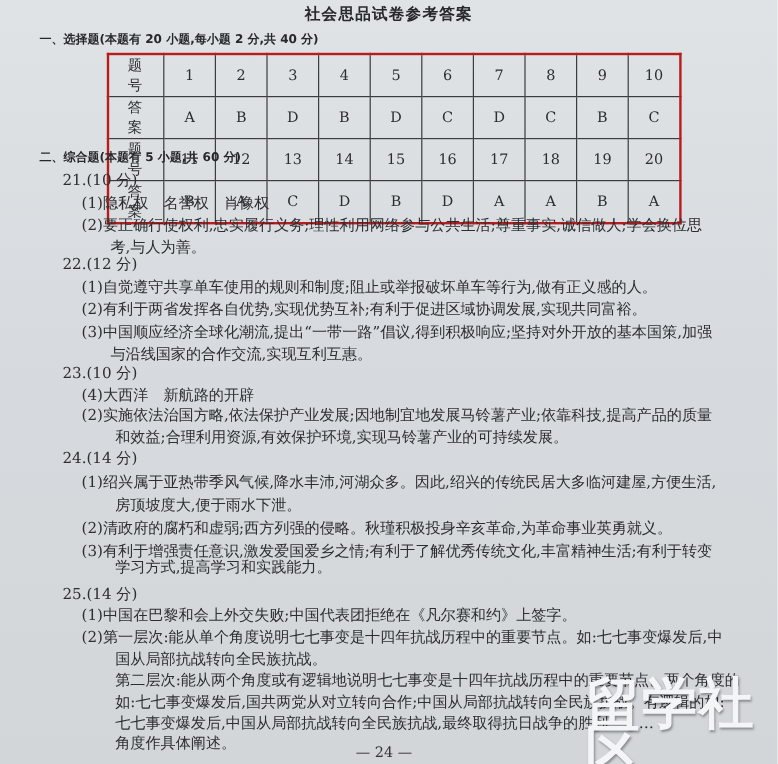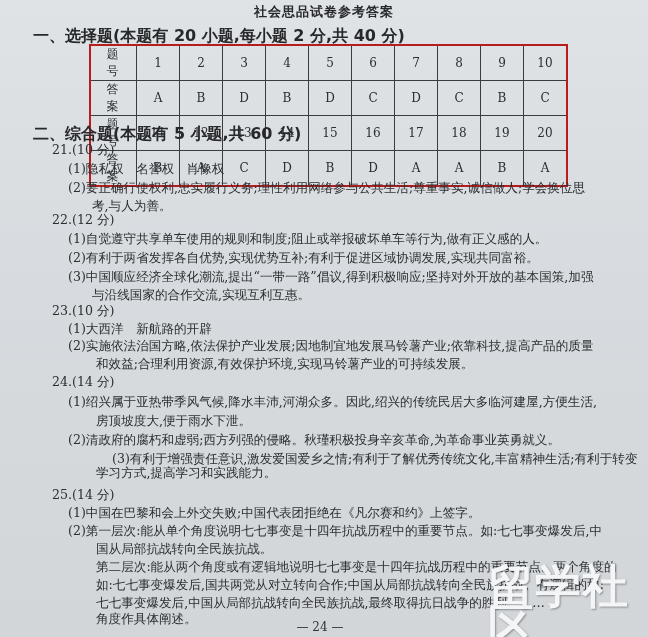--- a/index.html
+++ b/index.html
@@ -9,21 +9,21 @@
     font-family: "DejaVu Serif", "Liberation Serif", serif;
     color: #2a2c2e;
   }
   .page { position: absolute; left: 0; top: 0; width: 648px; height: 637px; }
   .title {
     position: absolute; left: 0; width: 648px; top: 3px; text-align: center;
     font-family: "DejaVu Sans", "Liberation Sans", sans-serif;
     font-size: 13px; font-weight: bold; letter-spacing: 1px; color: #27292b;
   }
   .sec-head {
-    position: absolute; left: 33px; font-size: 16px; font-weight: bold;
+    position: absolute; left: 33px; font-size: 10px; font-weight: bold;
     font-family: "DejaVu Sans", "Liberation Sans", sans-serif; color: #26282a;
   }
   table.ans {
     position: absolute; left: 89px; top: 44px; border-collapse: collapse;
     font-size: 12px; color: #2b2d2f;
   }
   table.ans td {
     border: 1.2px solid #3a3c3e; height: 17.5px; padding: 0; text-align: center;
     width: 42px;
   }
@@ -122,29 +122,29 @@
   <div class="line sub" style="top:181px;">(2)要正确行使权利,忠实履行义务;理性利用网络参与公共生活;尊重事实,诚信做人;学会换位思</div>
   <div class="line cont" style="top:199px;">考,与人为善。</div>
 
   <div class="line q" style="top:213px;">22.(12 分)</div>
   <div class="line sub" style="top:232px;">(1)自觉遵守共享单车使用的规则和制度;阻止或举报破坏单车等行为,做有正义感的人。</div>
   <div class="line sub" style="top:251px;">(2)有利于两省发挥各自优势,实现优势互补;有利于促进区域协调发展,实现共同富裕。</div>
   <div class="line sub" style="top:270px;">(3)中国顺应经济全球化潮流,提出“一带一路”倡议,得到积极响应;坚持对外开放的基本国策,加强</div>
   <div class="line cont" style="top:288px;">与沿线国家的合作交流,实现互利互惠。</div>
 
   <div class="line q" style="top:304px;">23.(10 分)</div>
-  <div class="line sub" style="top:322px;">(1)大西洋　新航路的开辟</div>
+  <div class="line sub" style="top:322px;">(4)大西洋　新航路的开辟</div>
   <div class="line sub" style="top:339px;">(2)实施依法治国方略,依法保护产业发展;因地制宜地发展马铃薯产业;依靠科技,提高产品的质量</div>
   <div class="line cont2" style="top:357px;">和效益;合理利用资源,有效保护环境,实现马铃薯产业的可持续发展。</div>
 
   <div class="line q" style="top:375px;text-align:right;">24.(14 分)</div>
   <div class="line sub" style="top:395px;">(1)绍兴属于亚热带季风气候,降水丰沛,河湖众多。因此,绍兴的传统民居大多临河建屋,方便生活,</div>
   <div class="line cont2" style="top:414px;">房顶坡度大,便于雨水下泄。</div>
   <div class="line sub" style="top:433px;">(2)清政府的腐朽和虚弱;西方列强的侵略。秋瑾积极投身辛亥革命,为革命事业英勇就义。</div>
-  <div class="line sub" style="top:452px;margin-left:44px;">(3)有利于增强责任意识,激发爱国爱乡之情;有利于了解优秀传统文化,丰富精神生活;有利于转变</div>
+  <div class="line sub" style="top:452px;">(3)有利于增强责任意识,激发爱国爱乡之情;有利于了解优秀传统文化,丰富精神生活;有利于转变</div>
   <div class="line cont2" style="top:466px;">学习方式,提高学习和实践能力。</div>
 
   <div class="line q" style="top:488px;">25.(14 分)</div>
   <div class="line sub" style="top:506px;">(1)中国在巴黎和会上外交失败;中国代表团拒绝在《凡尔赛和约》上签字。</div>
   <div class="line sub" style="top:524px;">(2)第一层次:能从单个角度说明七七事变是十四年抗战历程中的重要节点。如:七七事变爆发后,中</div>
   <div class="line cont2" style="top:560px;">第二层次:能从两个角度或有逻辑地说明七七事变是十四年抗战历程中的重要节点。两个角度的</div>
   <div class="line cont2" style="top:542px;">国从局部抗战转向全民族抗战。</div>
   <div class="line cont2" style="top:596px;">七七事变爆发后,中国从局部抗战转向全民族抗战,最终取得抗日战争的胜利。……</div>
   <div class="line cont2" style="top:578px;">如:七七事变爆发后,国共两党从对立转向合作;中国从局部抗战转向全民族抗战。有逻辑的如:</div>
   <div class="line cont2" style="top:612px;">角度作具体阐述。</div>

